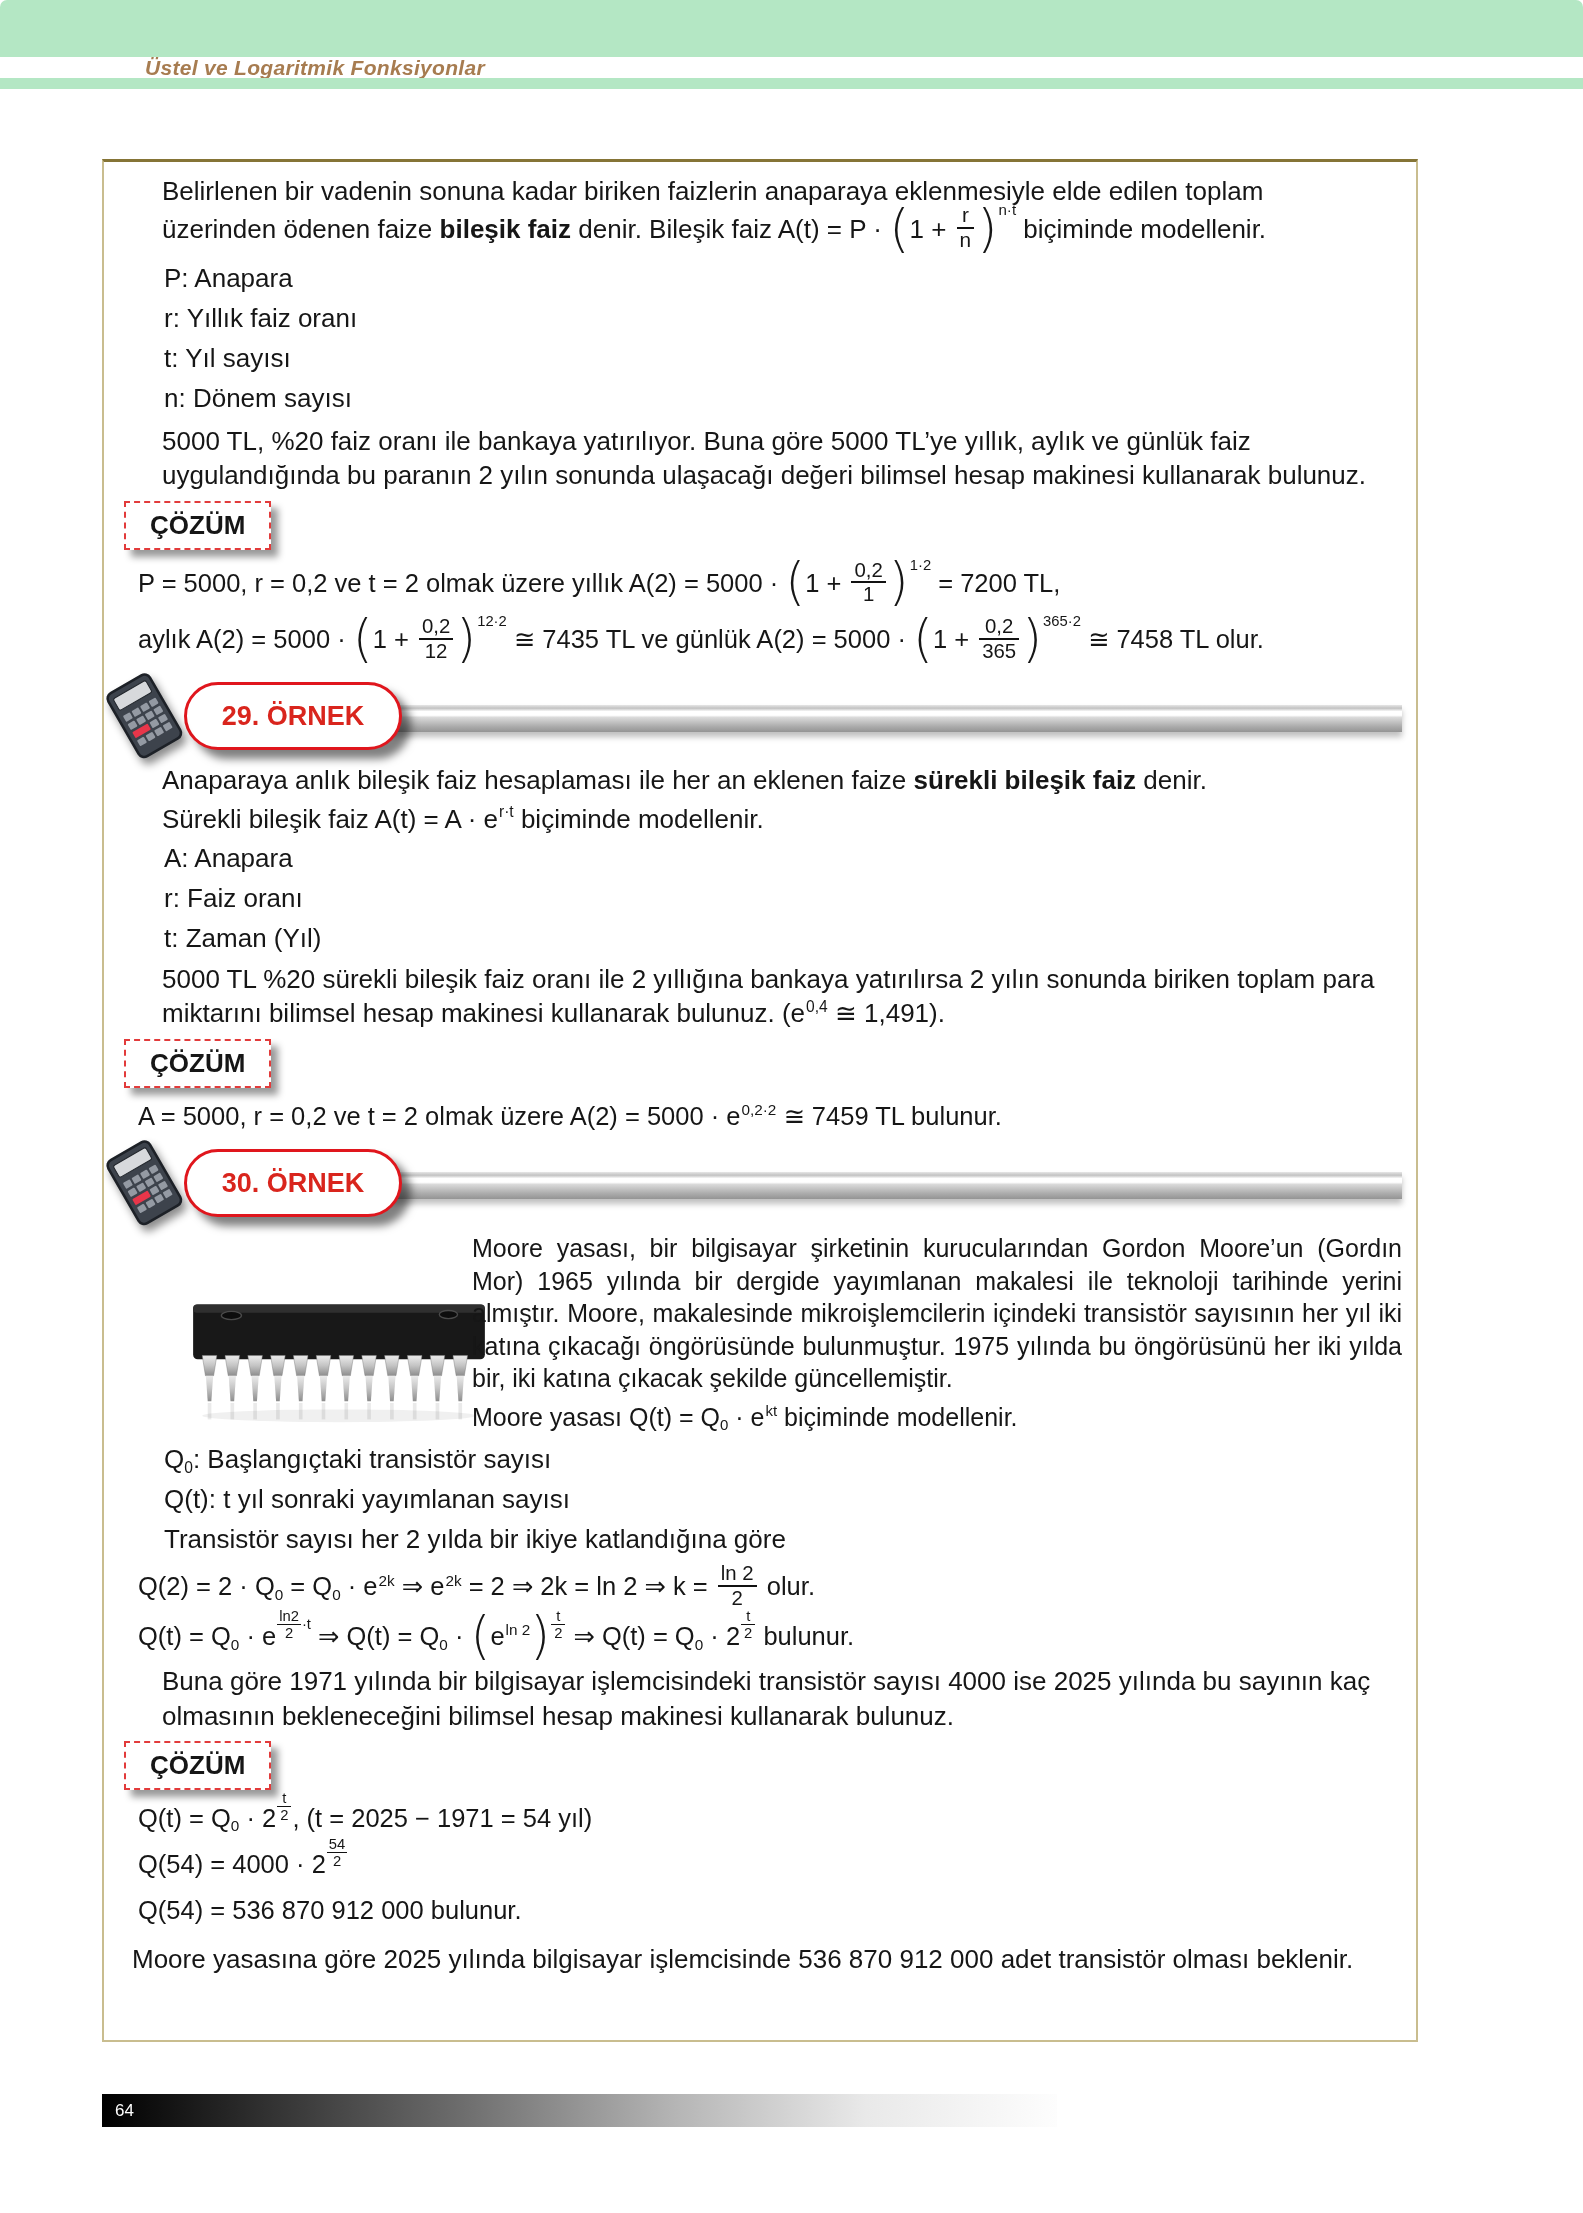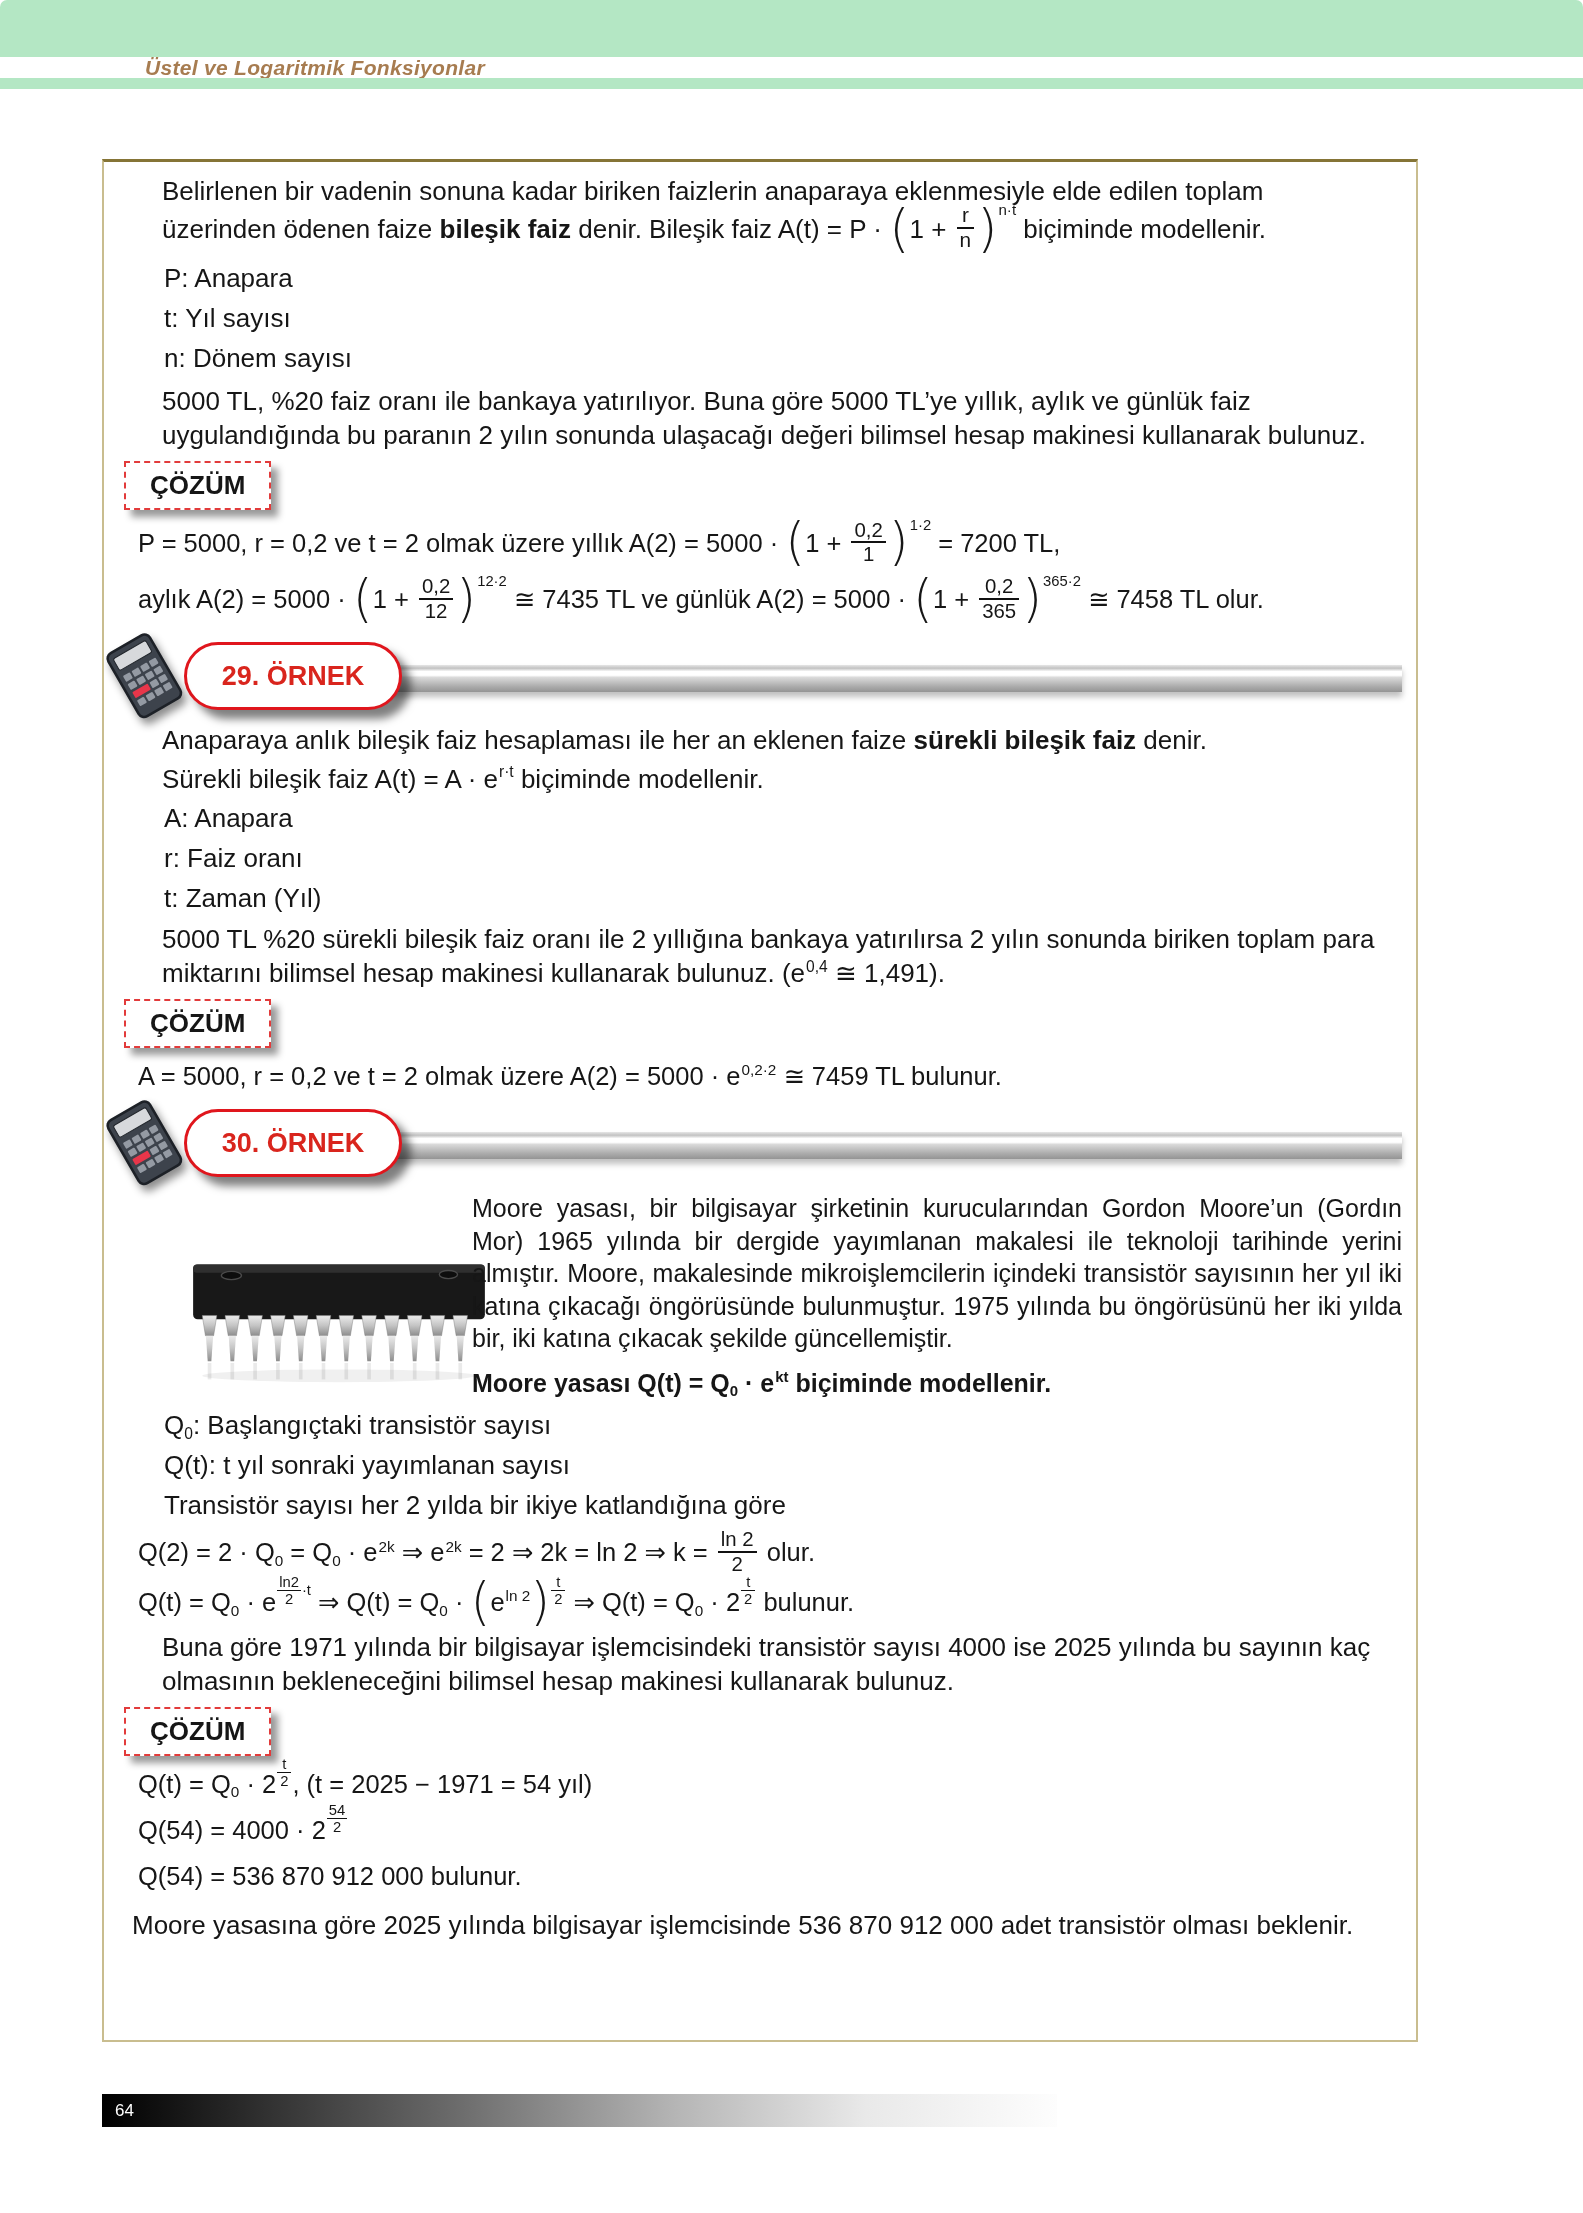--- a/index.html
+++ b/index.html
@@ -40,21 +40,21 @@
   .sb{font-size:.6em;position:relative;top:.3em;}
   .bigp{font-size:2em;font-weight:300;line-height:0;vertical-align:middle;position:relative;top:-3px;font-family:"DejaVu Sans",sans-serif;}
   .supfrac{display:inline-block;font-size:.58em;position:relative;top:-1.1em;vertical-align:baseline;}
   .supfrac .frac{top:0;font-size:1em;margin:0 1px;}
   .supfrac .fn{border-bottom-width:1.5px;padding:0 2px;}
   
   .moore-row{display:flex;margin-top:4px;}
   .chipfig{min-width:368px;width:368px;margin:0;padding:64px 0 0 80px;box-sizing:border-box;}
   .moore-col{width:930px;padding-top:8px;}
   .moore-col .t{margin:0;width:auto;font-size:25px;line-height:1.3;text-align:justify;}
-  .moore-col .model{margin-top:12px;font-size:25px;font-weight:bold;}
+  .moore-col .model{margin-top:6px;font-size:25px;}
   
   .pagebar{position:absolute;left:102px;top:2094px;width:955px;height:33px;box-sizing:border-box;
       display:flex;align-items:center;padding-left:13px;
       background:linear-gradient(90deg,#000 0%,#161616 8%,#6e6e6e 38%,#b5b5b5 60%,#e9e9e9 80%,#fdfdfd 100%);}
   .pagebar span{color:#fff;font-weight:normal;font-size:17px;font-family:"Liberation Sans",sans-serif;}
 </style>
 </head>
 <body>
 
 <div class="page">
@@ -99,20 +99,21 @@
   <div class="titlestrip">
     <span class="chaptitle">Üstel ve Logaritmik Fonksiyonlar</span>
   </div>
   <div class="band2"></div>
 
   <div class="content-box">
 
     <section>
       <div class="t">Belirlenen bir vadenin sonuna kadar biriken faizlerin anaparaya eklenmesiyle elde edilen toplam üzerinden ödenen faize <b>bileşik faiz</b> denir. Bileşik faiz A(t) = P · <span class="bigp">(</span>1 + <span class="frac"><span class="fn">r</span><span class="fd">n</span></span><span class="bigp">)</span><span class="hsup">n·t</span>  biçiminde modellenir.</div>
       <div class="def" style="margin-top:4px">P: Anapara</div>
+      <div class="def">r: Yıllık faiz oranı</div>
       <div class="def">t: Yıl sayısı</div>
       <div class="def">n: Dönem sayısı</div>
       <div class="t" style="margin-top:6px;width:1245px">5000 TL, %20 faiz oranı ile bankaya yatırılıyor. Buna göre 5000 TL’ye yıllık, aylık ve günlük faiz uygulandığında bu paranın 2 yılın sonunda ulaşacağı değeri bilimsel hesap makinesi kullanarak bulunuz.</div>
       <div><div class="cozum"><span>ÇÖZÜM</span></div></div>
       <div class="math" style="margin-top:6px">P = 5000, r = 0,2 ve t = 2  olmak üzere yıllık  A(2) = 5000 · <span class="bigp">(</span>1 + <span class="frac"><span class="fn">0,2</span><span class="fd">1</span></span><span class="bigp">)</span><span class="hsup">1·2</span>  = 7200 TL,</div>
       <div class="math">aylık  A(2) = 5000 · <span class="bigp">(</span>1 + <span class="frac"><span class="fn">0,2</span><span class="fd">12</span></span><span class="bigp">)</span><span class="hsup">12·2</span>  ≅ 7435 TL ve günlük  A(2) = 5000 · <span class="bigp">(</span>1 + <span class="frac"><span class="fn">0,2</span><span class="fd">365</span></span><span class="bigp">)</span><span class="hsup">365·2</span>  ≅ 7458 TL olur.</div>
     </section>
 
     <section>
       <div class="ex-header" style="margin-top:10px">

